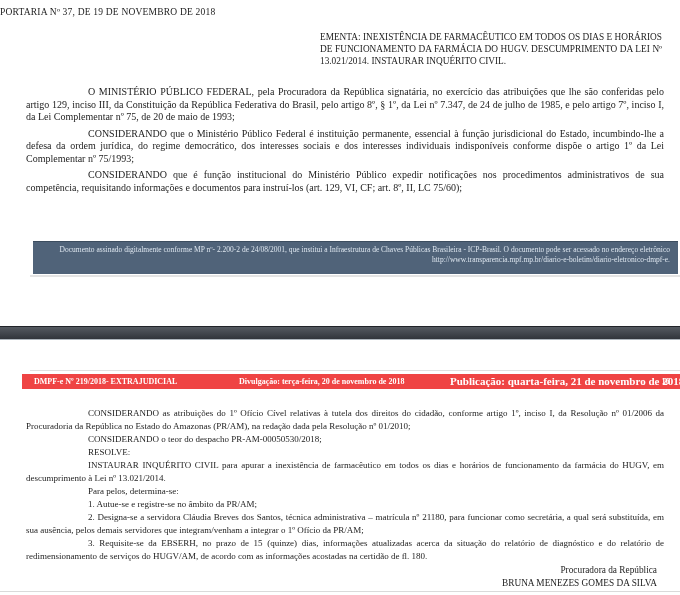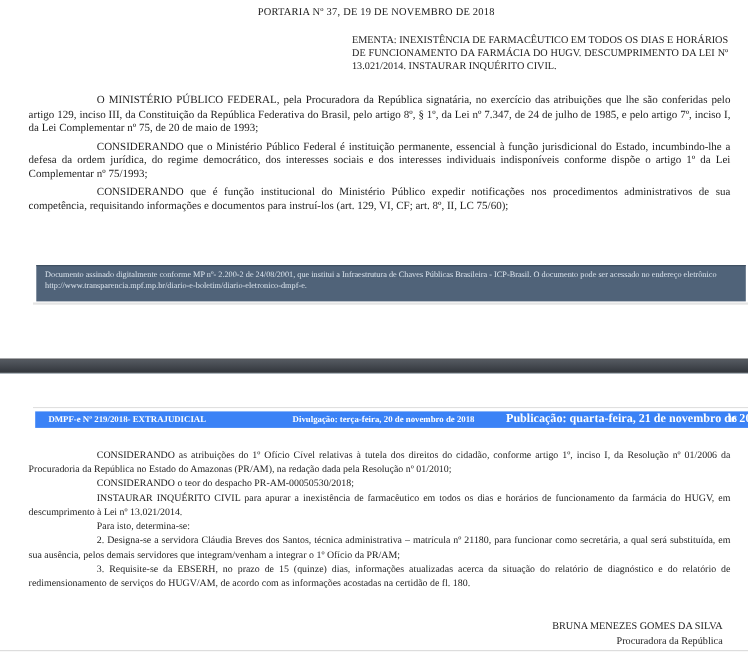--- a/index.html
+++ b/index.html
@@ -1,57 +1,57 @@
 <!DOCTYPE html>
 <html><head>
 <meta charset="utf-8">
 <style>
   html,body { margin:0; padding:0; background:#ffffff; }
   .page {
     position:relative; width:680px; height:595px; background:#ffffff;
     font-family:"Liberation Serif", serif; color:#1d1d1d; overflow:hidden;
   }
   .doc-title {
-    position:absolute; top:7px; left:12px; right:8px;
-    text-align:center; font-size:9.5px; letter-spacing:0.2px; white-space:nowrap;
+    position:absolute; top:7px; left:0; right:8px;
+    text-align:left; font-size:9.5px; letter-spacing:0.2px; white-space:nowrap;
   }
   .ementa {
     position:absolute; top:32px; left:320px; width:342px;
     font-size:9.3px; line-height:11.9px; text-align:justify;
   }
   .body1 {
     position:absolute; top:86px; left:26px; right:16px;
     font-size:10px; line-height:12.5px; text-align:justify;
   }
   .body1 p { margin:0 0 4px 0; text-indent:62px; }
   .signed-box {
     position:absolute; top:241px; left:33px; right:2px; box-sizing:border-box;
     background:#506379; color:#dde6ef;
-    font-size:7.5px; line-height:9.5px; text-align:left;
+    font-size:7.5px; line-height:9.5px; text-align:right;
     padding:3px 8px 10px 8px;
     border-top:1px solid #3c4d5f;
   }
   .box-underline {
     position:absolute; top:275px; left:30px; right:0; height:2px; background:#e4e4e4;
   }
   .page-separator {
     position:absolute; top:326px; left:0; width:680px; height:14px; box-sizing:border-box;
     background:linear-gradient(#555a61, #31353b);
     border-top:1px solid #202328; border-bottom:1px solid #aeb6bd;
   }
   .header-topline {
     position:absolute; top:370px; left:30px; right:0; height:1px; background:#e0e0e0;
   }
   .journal-header {
-    position:absolute; top:374px; left:32px; right:0; height:15px;
-    background:#3b82f6; color:#ffffff; font-weight:bold; font-size:8px;
+    position:absolute; top:374px; left:22px; right:0; height:15px;
+    background:#ef4444; color:#ffffff; font-weight:bold; font-size:8px;
   }
   .journal-header span { position:absolute; top:0; height:15px; line-height:15px; white-space:nowrap; }
   .jh-edition   { left:12px; }
-  .jh-divulg    { left:217px;margin-left:17px; }
+  .jh-divulg    { left:217px; }
   .jh-public    { left:428px; font-size:11px; }
   .jh-page      { right:10px; font-size:8.5px; }
   .body2 {
     position:absolute; top:407px; left:26px; right:16px;
     font-size:9px; line-height:13px; text-align:justify;
   }
   .body2 p { margin:0; text-indent:62px; }
   .signature {
     position:absolute; top:564px; right:23px; text-align:right;
     font-size:9.3px; line-height:13px;
@@ -84,26 +84,28 @@
   <div class="journal-header">
     <span class="jh-edition">DMPF-e Nº 219/2018- EXTRAJUDICIAL</span>
     <span class="jh-divulg">Divulgação: terça-feira, 20 de novembro de 2018</span>
     <span class="jh-public">Publicação: quarta-feira, 21 de novembro de 2018</span>
     <span class="jh-page">16</span>
   </div>
 
   <div class="body2">
     <p>CONSIDERANDO as atribuições do 1º Ofício Cível relativas à tutela dos direitos do cidadão, conforme artigo 1º, inciso I, da Resolução nº 01/2006 da Procuradoria da República no Estado do Amazonas (PR/AM), na redação dada pela Resolução nº 01/2010;</p>
     <p>CONSIDERANDO o teor do despacho PR-AM-00050530/2018;</p>
+    <p>RESOLVE:</p>
     <p>INSTAURAR INQUÉRITO CIVIL para apurar a inexistência de farmacêutico em todos os dias e horários de funcionamento da farmácia do HUGV, em descumprimento à Lei nº 13.021/2014.</p>
-    <p>Para isto, determina-se:</p>
+    <p>Para pelos, determina-se:</p>
+    <p>1. Autue-se e registre-se no âmbito da PR/AM;</p>
     <p>2. Designa-se a servidora Cláudia Breves dos Santos, técnica administrativa – matrícula nº 21180, para funcionar como secretária, a qual será substituída, em sua ausência, pelos demais servidores que integram/venham a integrar o 1º Ofício da PR/AM;</p>
     <p>3. Requisite-se da EBSERH, no prazo de 15 (quinze) dias, informações atualizadas acerca da situação do relatório de diagnóstico e do relatório de redimensionamento de serviços do HUGV/AM, de acordo com as informações acostadas na certidão de fl. 180.</p>
   </div>
 
   <div class="signature">
+    <div>Procuradora da República</div>
     <div>BRUNA MENEZES GOMES DA SILVA</div>
-    <div>Procuradora da República</div>
   </div>
 
   <div class="bottom-line"></div>
 
 </div>
 
 </body></html>

